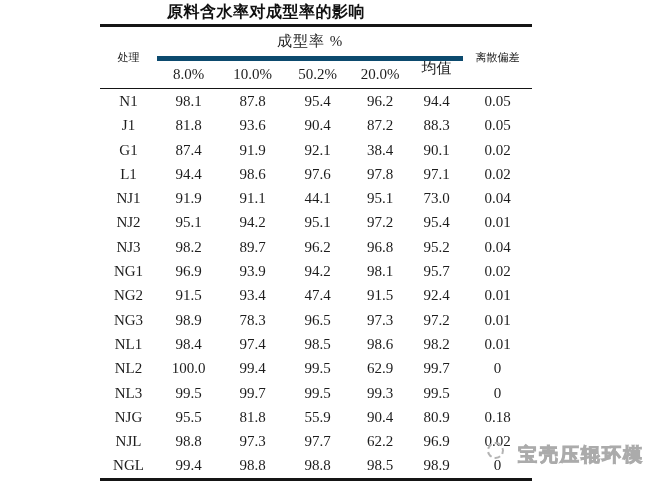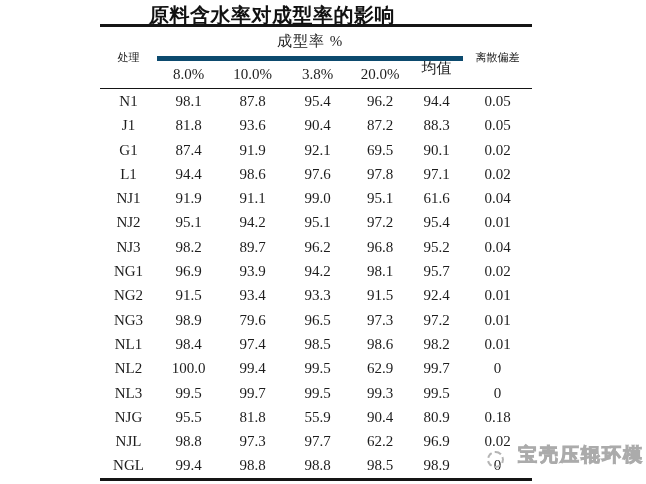--- a/index.html
+++ b/index.html
@@ -12,24 +12,24 @@
     width: 646px;
     height: 484px;
     background: #ffffff;
     overflow: hidden;
     font-family: "Liberation Serif", "DejaVu Serif", serif;
     color: #1d1d1d;
   }
   .title {
     position: absolute;
     top: 2px;
-    left: 272px;
+    left: 266px;
     transform: translateX(-50%);
     white-space: nowrap;
-    font-size: 20px;
+    font-size: 16px;
     font-weight: bold;
     letter-spacing: 0.5px;
     color: #111111;
   }
   table.data-table {
     position: absolute;
     top: 24px;
     left: 100px;
     width: 432px;
     border-collapse: collapse;
@@ -71,21 +71,21 @@
   tbody td {
     height: 24.3px;
     line-height: 24.3px;
     vertical-align: middle;
   }
   .watermark {
     position: absolute;
     top: 442px;
     right: 2px;
     display: flex;
-    align-items: flex-end;
+    align-items: flex-start;
     gap: 14px;
     pointer-events: none;
   }
   .wm-icon {
     display: inline-block;
     width: 17px;
     height: 17px;
     border: 2px dashed #b4b4b4;
     border-radius: 50%;
     box-sizing: border-box;
@@ -118,21 +118,21 @@
     </colgroup>
     <thead>
       <tr>
         <th rowspan="2" class="th-treat">处理</th>
         <th colspan="5" class="th-group">成型率 %</th>
         <th rowspan="2" class="th-dev">离散偏差</th>
       </tr>
       <tr class="sub-row">
         <th>8.0%</th>
         <th>10.0%</th>
-        <th>3.8%</th>
+        <th>50.2%</th>
         <th>20.0%</th>
         <th>
           <span class="mean-raise">均值</span>
         </th>
       </tr>
     </thead>
     <tbody id="table-body">
         <tr>
           <td>N1</td>
           <td>98.1</td>
@@ -149,40 +149,40 @@
           <td>90.4</td>
           <td>87.2</td>
           <td>88.3</td>
           <td>0.05</td>
         </tr>
         <tr>
           <td>G1</td>
           <td>87.4</td>
           <td>91.9</td>
           <td>92.1</td>
-          <td>69.5</td>
+          <td>38.4</td>
           <td>90.1</td>
           <td>0.02</td>
         </tr>
         <tr>
           <td>L1</td>
           <td>94.4</td>
           <td>98.6</td>
           <td>97.6</td>
           <td>97.8</td>
           <td>97.1</td>
           <td>0.02</td>
         </tr>
         <tr>
           <td>NJ1</td>
           <td>91.9</td>
           <td>91.1</td>
-          <td>99.0</td>
+          <td>44.1</td>
           <td>95.1</td>
-          <td>61.6</td>
+          <td>73.0</td>
           <td>0.04</td>
         </tr>
         <tr>
           <td>NJ2</td>
           <td>95.1</td>
           <td>94.2</td>
           <td>95.1</td>
           <td>97.2</td>
           <td>95.4</td>
           <td>0.01</td>
@@ -202,29 +202,29 @@
           <td>93.9</td>
           <td>94.2</td>
           <td>98.1</td>
           <td>95.7</td>
           <td>0.02</td>
         </tr>
         <tr>
           <td>NG2</td>
           <td>91.5</td>
           <td>93.4</td>
-          <td>93.3</td>
+          <td>47.4</td>
           <td>91.5</td>
           <td>92.4</td>
           <td>0.01</td>
         </tr>
         <tr>
           <td>NG3</td>
           <td>98.9</td>
-          <td>79.6</td>
+          <td>78.3</td>
           <td>96.5</td>
           <td>97.3</td>
           <td>97.2</td>
           <td>0.01</td>
         </tr>
         <tr>
           <td>NL1</td>
           <td>98.4</td>
           <td>97.4</td>
           <td>98.5</td>

